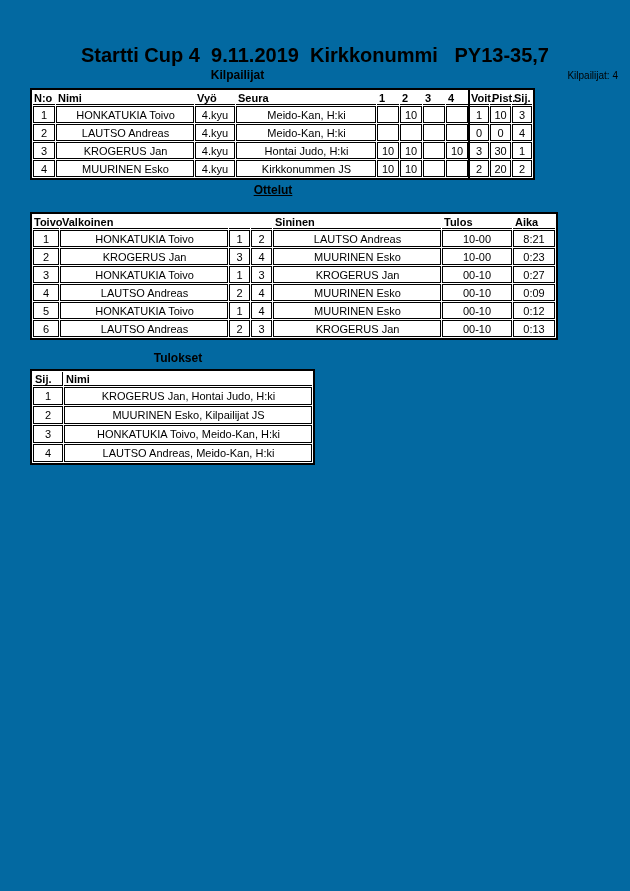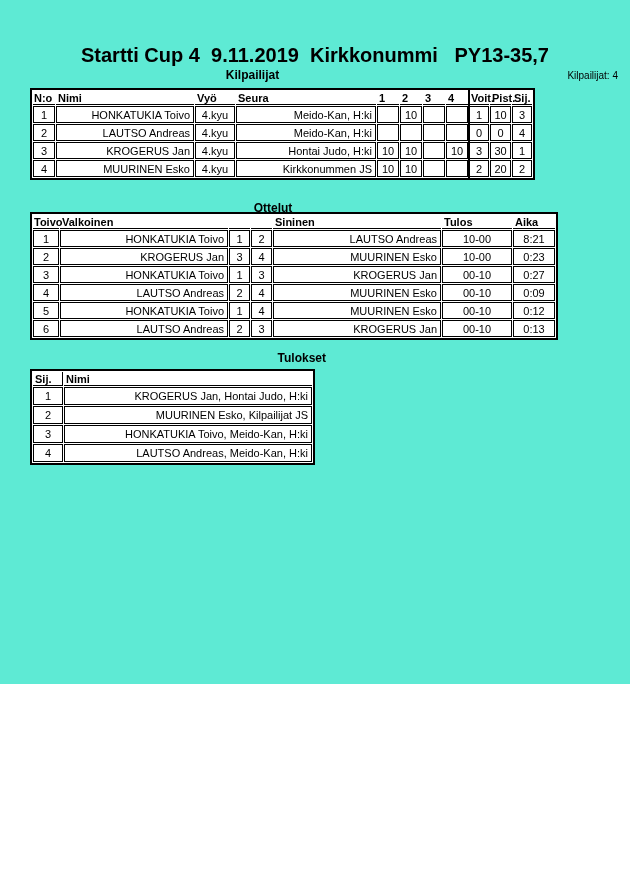--- a/index.html
+++ b/index.html
@@ -2,32 +2,32 @@
 <html><head>
 <meta charset="utf-8">
 <style>
   * { box-sizing: border-box; }
   html, body { margin: 0; padding: 0; }
   body {
     width: 630px; height: 891px;
     background: #ffffff; color: #000000;
     font-family: "Liberation Sans", sans-serif;
   }
-  #page { position: relative; width: 630px; height: 684px; background: #5eead4; overflow: hidden; }
+  #page { position: relative; width: 630px; height: 891px; background: #0369a1; overflow: hidden; }
 
   .doc-title {
     position: absolute; top: 44px; left: 0; width: 630px;
     text-align: center; font-size: 20px; font-weight: bold; white-space: pre;
   }
   .section-heading {
     position: absolute; font-size: 12px; font-weight: bold; text-align: center; white-space: pre;
   }
-  #h-competitors { top: 68px;  left: 30px; width: 445px; }
-  #h-matches     { top: 201px; left: 30px; width: 486px; text-decoration: underline; }
-  #h-results     { top: 351px; left: 30px; width: 296px; text-align: right; }
+  #h-competitors { top: 68px;  left: 15px; width: 445px; }
+  #h-matches     { top: 183px; left: 30px; width: 486px; text-decoration: underline; }
+  #h-results     { top: 351px; left: 30px; width: 296px; }
   .count-note { position: absolute; top: 70px; right: 12px; font-size: 10px; }
 
   .tblbox { position: absolute; border: 2px solid #000; background: #fff; }
   #box-competitors { top: 88px;  left: 30px; width: 505px; }
   #box-matches     { top: 212px; left: 30px; width: 528px; }
   #box-results     { top: 369px; left: 30px; width: 285px; }
 
   table.grid {
     border-collapse: separate; border-spacing: 1px;
     table-layout: fixed; width: 100%; font-size: 11px;
@@ -35,21 +35,21 @@
   .grid th {
     font-weight: bold; padding: 0 2px; height: 14px;
     border: 0; border-bottom: 1px solid #000;
     text-align: left; white-space: nowrap; overflow: visible; vertical-align: middle;
   }
   .grid td {
     border: 1px solid #000; padding: 0 3px; height: 17px;
     background: #fff; text-align: center; white-space: nowrap; overflow: hidden;
     vertical-align: middle;
   }
-  .grid .al { text-align: right; padding-left: 4px; }
+  .grid .al { text-align: center; padding-left: 4px; }
   .grid th.corner { text-align: left; padding-left: 1px; }
   #box-results td { height: 18px; }
   #box-results th.divR { border-right: 1px solid #000; }
   .vsep { position: absolute; top: 0; bottom: 0; width: 2px; background: #000; }
 </style>
 </head>
 <body>
 
 <div id="page">
 

